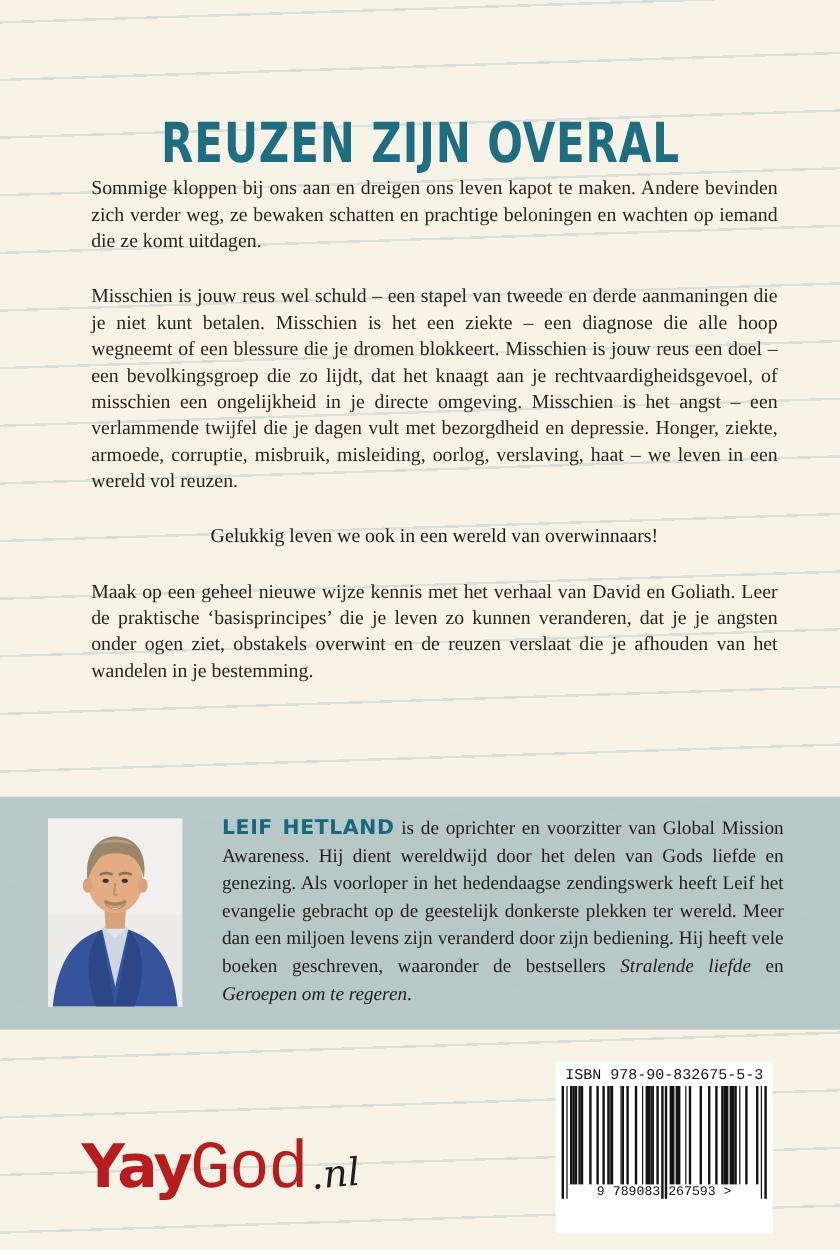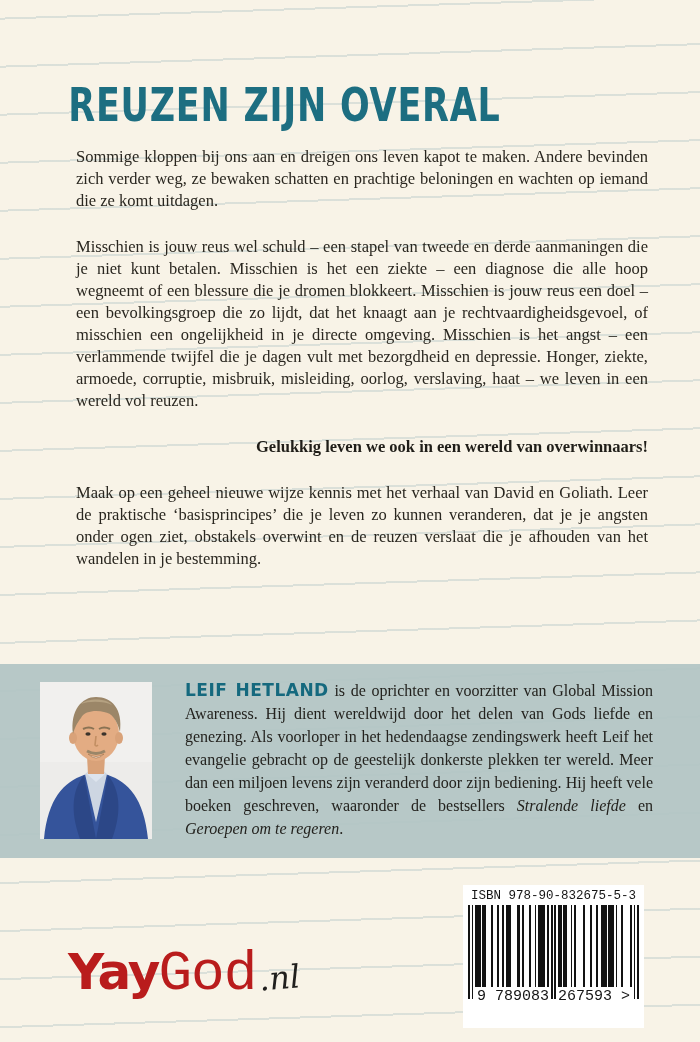--- a/index.html
+++ b/index.html
@@ -15,21 +15,21 @@
     position:absolute;left:-60px;top:-40px;width:860px;height:1160px;
     transform:rotate(-1.85deg);
     background:repeating-linear-gradient(to bottom,
       transparent 0px, transparent 46px,
       rgba(143,174,181,0.28) 46px, rgba(143,174,181,0.28) 48px);
     z-index:0;
   }
   .layer{position:relative;z-index:1;}
 
   
-  .title-wrap{position:absolute;top:78px;left:0;width:700px;text-align:left;}
+  .title-wrap{position:absolute;top:92px;left:0;width:700px;text-align:center;}
   .book-title{
     display:inline-block;
     font-family:"DejaVu Sans", sans-serif;
     font-weight:800;
     font-size:46px;
     letter-spacing:1px;
     color:#1d6e81;
     transform:scaleX(0.76);
     transform-origin:center;
     white-space:nowrap;
@@ -37,22 +37,22 @@
 
   
   .blurb{position:absolute;top:146px;left:66px;width:572px;color:#29261f;margin-left:10px;}
   .blurb p{
     margin:0 0 24px 0;
     font-size:16.5px;
     line-height:22px;
     text-align:justify;
   }
   .blurb p.standout{
-    font-weight:bold;
-    text-align:right;
+    font-weight:normal;
+    text-align:center;
     color:#1f1d18;
   }
 
   
   .author-band{
     position:absolute;top:664px;left:0;width:700px;height:194px;
     background:rgba(179,197,197,0.95);
     z-index:1;
   }
   .author-photo{
@@ -122,21 +122,21 @@
     width:171px;height:94px;
   }
   .bar{
     position:absolute;top:0;width:1.9px;height:82px;background:#131313;
   }
   .bar.guard{height:94px;}
   .barcode-digits{
     position:absolute;left:0;right:0;top:103px;
     text-align:center;
     font-family:"Liberation Mono", monospace;
-    font-size:15px;
+    font-size:11px;
     color:#141414;
     white-space:nowrap;
   }
 </style>
 </head>
 <body>
 
 <div class="cover">
 
   <div class="paper-lines"></div>

